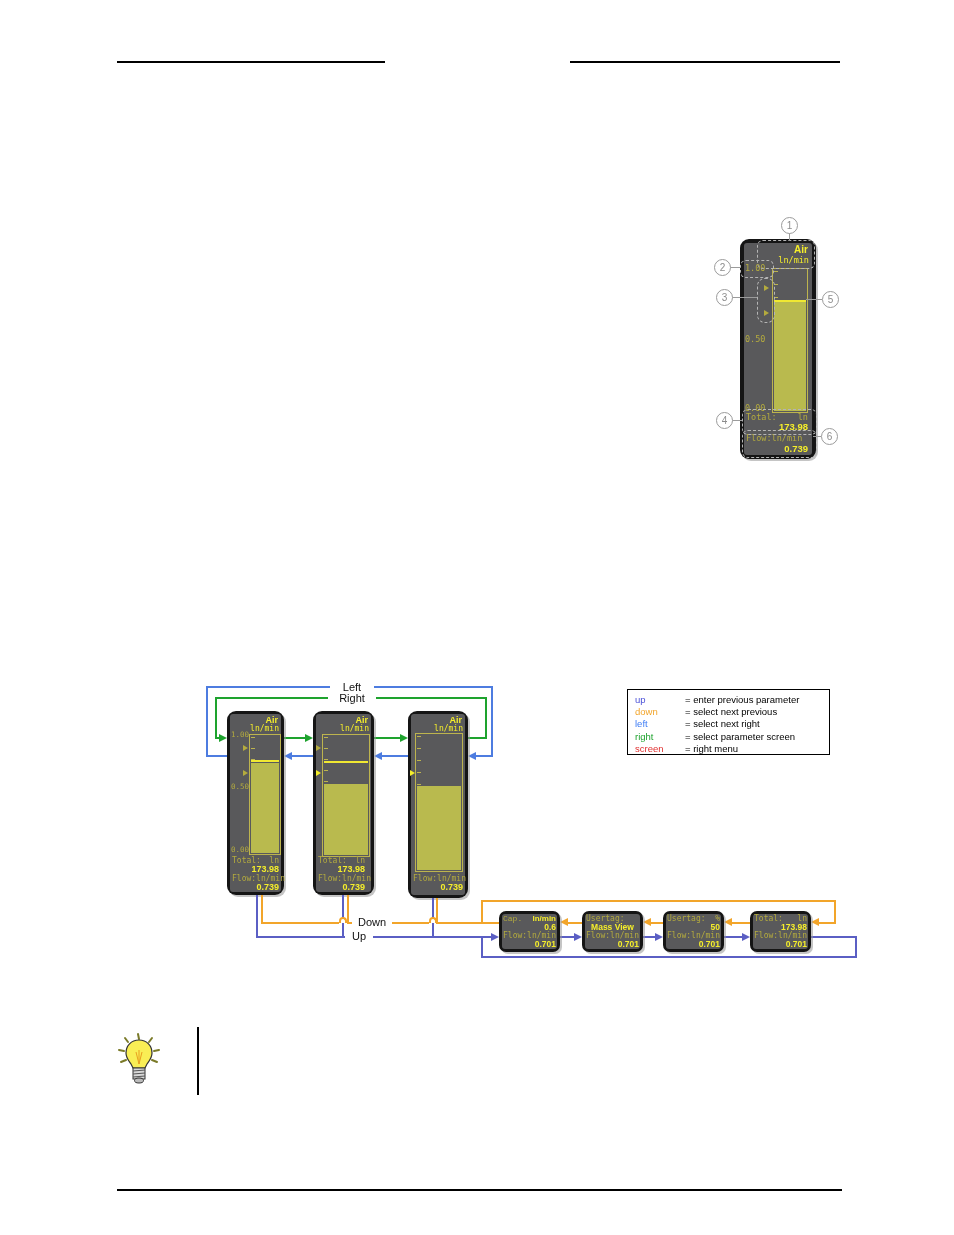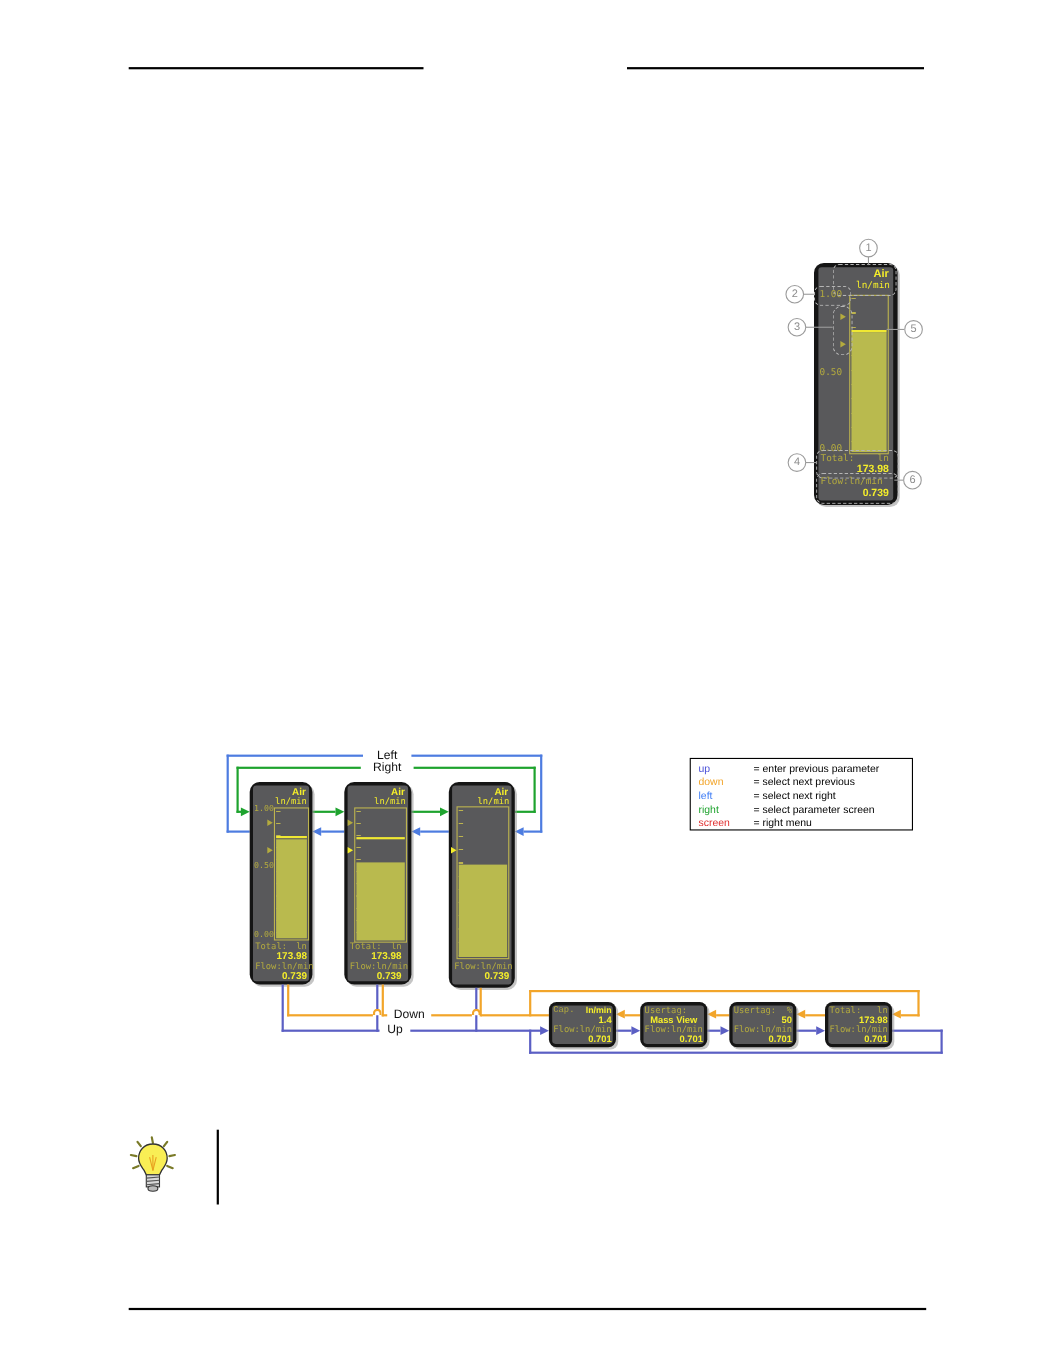--- a/index.html
+++ b/index.html
@@ -239,21 +239,21 @@
   <div class="abs ah ah-r-slate" style="left:742px;top:933px;"></div>
   <div class="abs c-slate" style="left:811px;top:936px;width:46px;height:2px;"></div>
   <div class="abs c-slate" style="left:855px;top:936px;width:2px;height:22px;"></div>
   <div class="abs c-slate" style="left:481px;top:956px;width:376px;height:2px;"></div>
   <div class="abs c-slate" style="left:481px;top:936px;width:2px;height:22px;"></div>
 
   <div class="abs bezel" style="left:499px;top:911px;width:61px;height:41px;border-radius:7px;"></div>
   <div class="abs screen" style="left:502px;top:914px;width:55px;height:35px;"></div>
   <span class="abs lcd-lab" style="left:503px;top:914px;font-family:Liberation Mono, monospace;">Cap.</span>
   <span class="abs lcd-val" style="left:515px;top:914px;width:41px;font-size:8px;">ln/min</span>
-  <span class="abs lcd-val" style="left:522px;top:922px;width:34px;font-size:8.5px;">1.4</span>
+  <span class="abs lcd-val" style="left:522px;top:922px;width:34px;font-size:8.5px;">0.6</span>
   <span class="abs lcd-lab" style="left:503px;top:931px;">Flow:ln/min</span>
   <span class="abs lcd-val" style="left:520px;top:939px;width:36px;font-size:8.5px;">0.701</span>
 
   <div class="abs bezel" style="left:582px;top:911px;width:61px;height:41px;border-radius:7px;"></div>
   <div class="abs screen" style="left:585px;top:914px;width:55px;height:35px;"></div>
   <span class="abs lcd-lab" style="left:586px;top:914px;">Usertag:</span>
   <span class="abs lcd-val-c" style="left:585px;top:922px;width:55px;font-size:8.5px;">Mass View</span>
   <span class="abs lcd-lab" style="left:586px;top:931px;">Flow:ln/min</span>
   <span class="abs lcd-val" style="left:603px;top:939px;width:36px;font-size:8.5px;">0.701</span>
 

